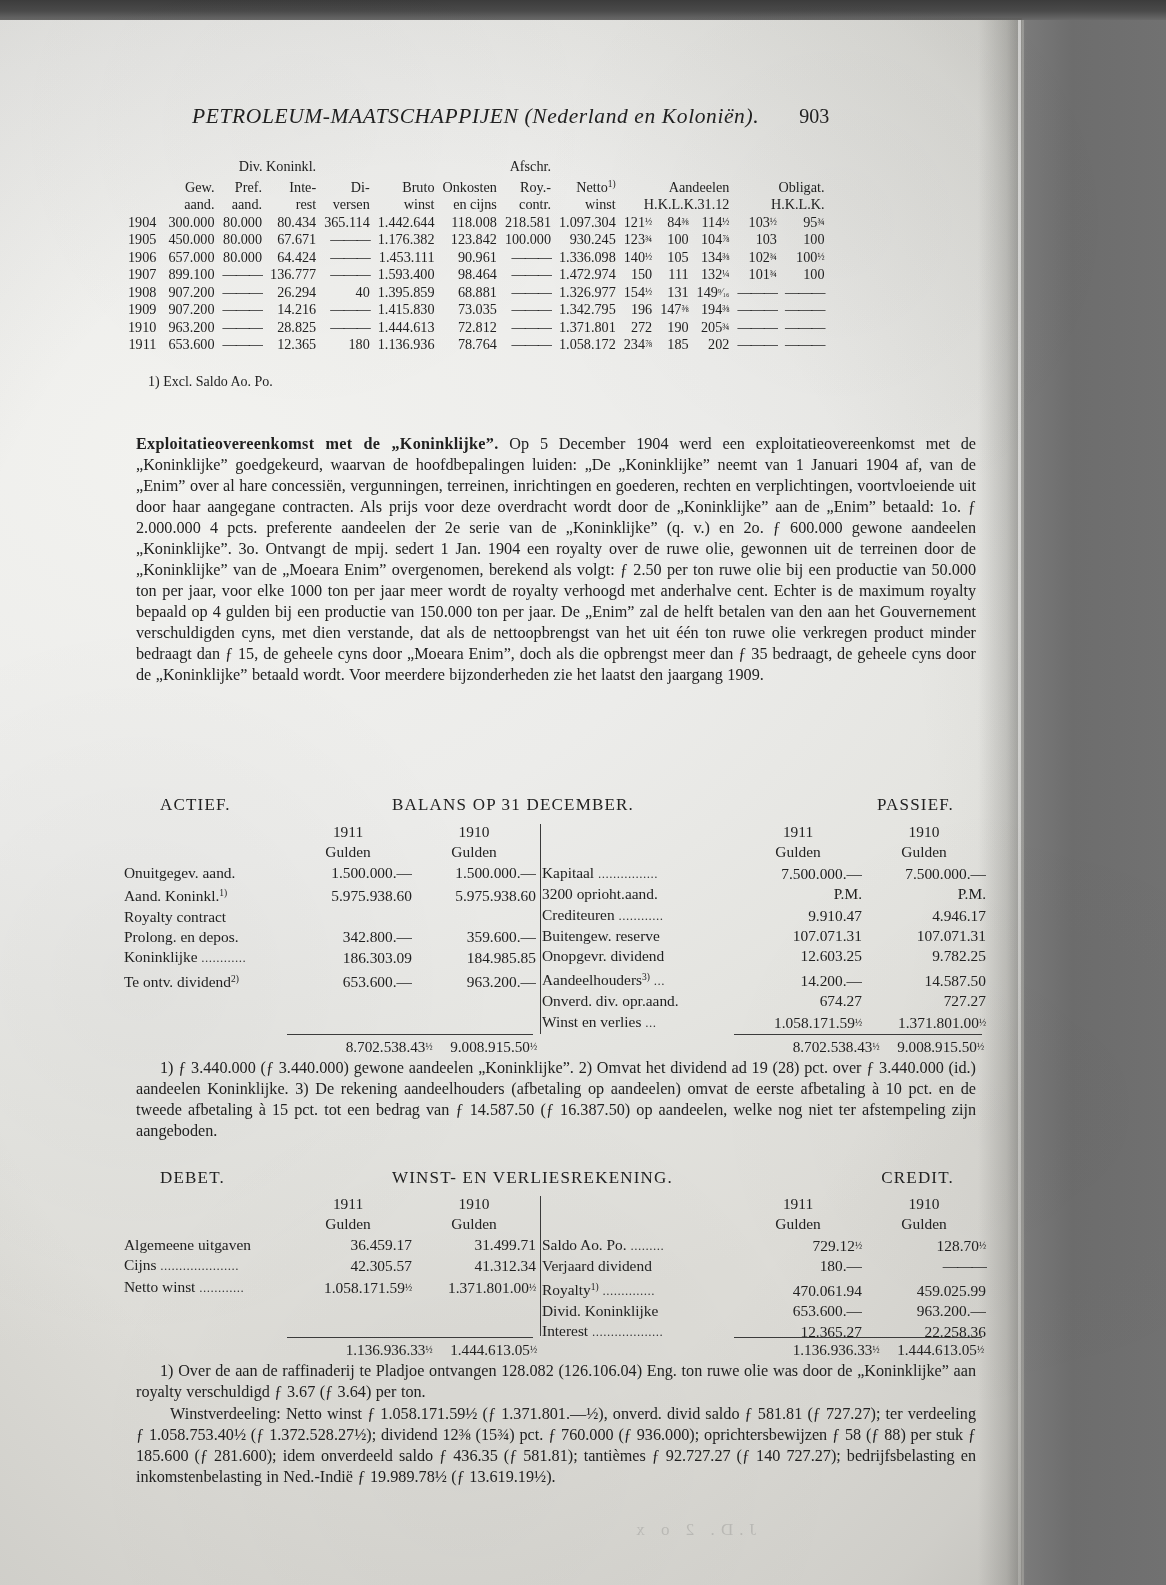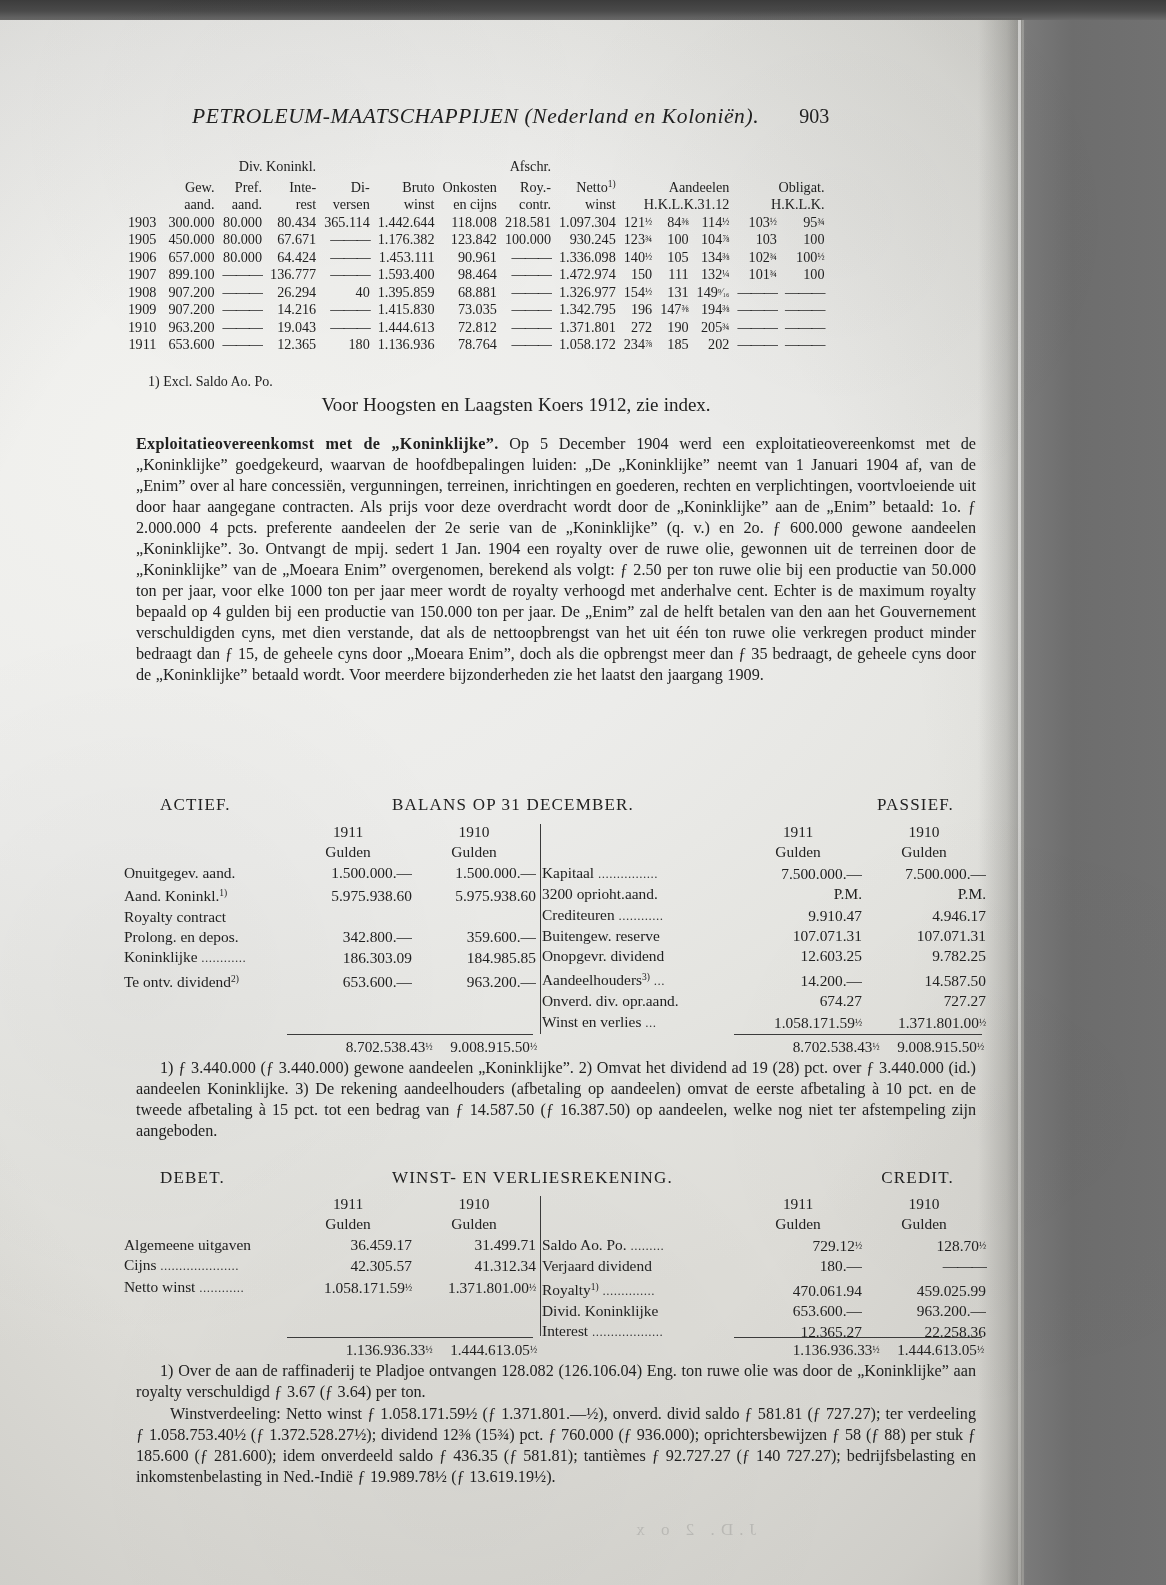--- a/index.html
+++ b/index.html
@@ -253,21 +253,21 @@
         <td class="th-c">rest</td>
         <td class="th-c">versen</td>
         <td class="th-c">winst</td>
         <td class="th-c">en cijns</td>
         <td class="th-c">contr.</td>
         <td class="th-c">winst</td>
         <td class="th-c" colspan="3">H.K.L.K.31.12</td>
         <td class="th-c" colspan="2">H.K.L.K.</td>
       </tr>
     <tr>
-          <td class="yr">1903</td>
+          <td class="yr">1904</td>
           <td>300.000</td>
           <td>80.000</td>
           <td>80.434</td>
           <td>365.114</td>
           <td>1.442.644</td>
           <td>118.008</td>
           <td>218.581</td>
           <td>1.097.304</td>
           <td>121<span class="frac-inline">½</span></td>
           <td>84<span class="frac-inline">⅜</span></td>
@@ -352,21 +352,21 @@
           <td>196</td>
           <td>147<span class="frac-inline">⅜</span></td>
           <td>194<span class="frac-inline">⅜</span></td>
           <td><span class="dash">———</span></td>
           <td><span class="dash">———</span></td>
         </tr>
         <tr>
           <td class="yr">1910</td>
           <td>963.200</td>
           <td><span class="dash">———</span></td>
-          <td>19.043</td>
+          <td>28.825</td>
           <td><span class="dash">———</span></td>
           <td>1.444.613</td>
           <td>72.812</td>
           <td><span class="dash">———</span></td>
           <td>1.371.801</td>
           <td>272</td>
           <td>190</td>
           <td>205<span class="frac-inline">¾</span></td>
           <td><span class="dash">———</span></td>
           <td><span class="dash">———</span></td>
@@ -384,21 +384,20 @@
           <td>234<span class="frac-inline">⅞</span></td>
           <td>185</td>
           <td>202</td>
           <td><span class="dash">———</span></td>
           <td><span class="dash">———</span></td>
         </tr>
       </tbody>
   </table>
 
   <div class="footnote-line" style="left:142px; top:374px;">1) Excl. Saldo Ao. Po.</div>
-  <div class="para centered" style="left:160px; top:394px; width:700px; font-size:19px;">Voor Hoogsten en Laagsten Koers 1912, zie index.</div>
 
   <div class="para" style="left:130px; top:434px; width:840px;">
     <b>Exploitatieovereenkomst met de „Koninklijke”.</b><span> Op 5 December 1904 werd een exploitatieovereenkomst met de „Koninklijke” goedgekeurd, waarvan de hoofdbepalingen luiden: „De „Koninklijke” neemt van 1 Januari 1904 af, van de „Enim” over al hare concessiën, vergunningen, terreinen, inrichtingen en goederen, rechten en verplichtingen, voortvloeiende uit door haar aangegane contracten. Als prijs voor deze overdracht wordt door de „Koninklijke” aan de „Enim” betaald: 1o. ƒ 2.000.000 4 pcts. preferente aandeelen der 2e serie van de „Koninklijke” (q. v.) en 2o. ƒ 600.000 gewone aandeelen „Koninklijke”. 3o. Ontvangt de mpij. sedert 1 Jan. 1904 een royalty over de ruwe olie, gewonnen uit de terreinen door de „Koninklijke” van de „Moeara Enim” overgenomen, berekend als volgt: ƒ 2.50 per ton ruwe olie bij een productie van 50.000 ton per jaar, voor elke 1000 ton per jaar meer wordt de royalty verhoogd met anderhalve cent. Echter is de maximum royalty bepaald op 4 gulden bij een productie van 150.000 ton per jaar. De „Enim” zal de helft betalen van den aan het Gouvernement verschuldigden cyns, met dien verstande, dat als de nettoopbrengst van het uit één ton ruwe olie verkregen product minder bedraagt dan ƒ 15, de geheele cyns door „Moeara Enim”, doch als die opbrengst meer dan ƒ 35 bedraagt, de geheele cyns door de „Koninklijke” betaald wordt. Voor meerdere bijzonderheden zie het laatst den jaargang 1909.</span>
   </div>
 
   <div class="acct-title-row" style="top:795px;">
     <span class="left">ACTIEF.</span>
     <span class="mid">BALANS OP 31 DECEMBER.</span>
     <span class="right">PASSIEF.</span>
   </div>

